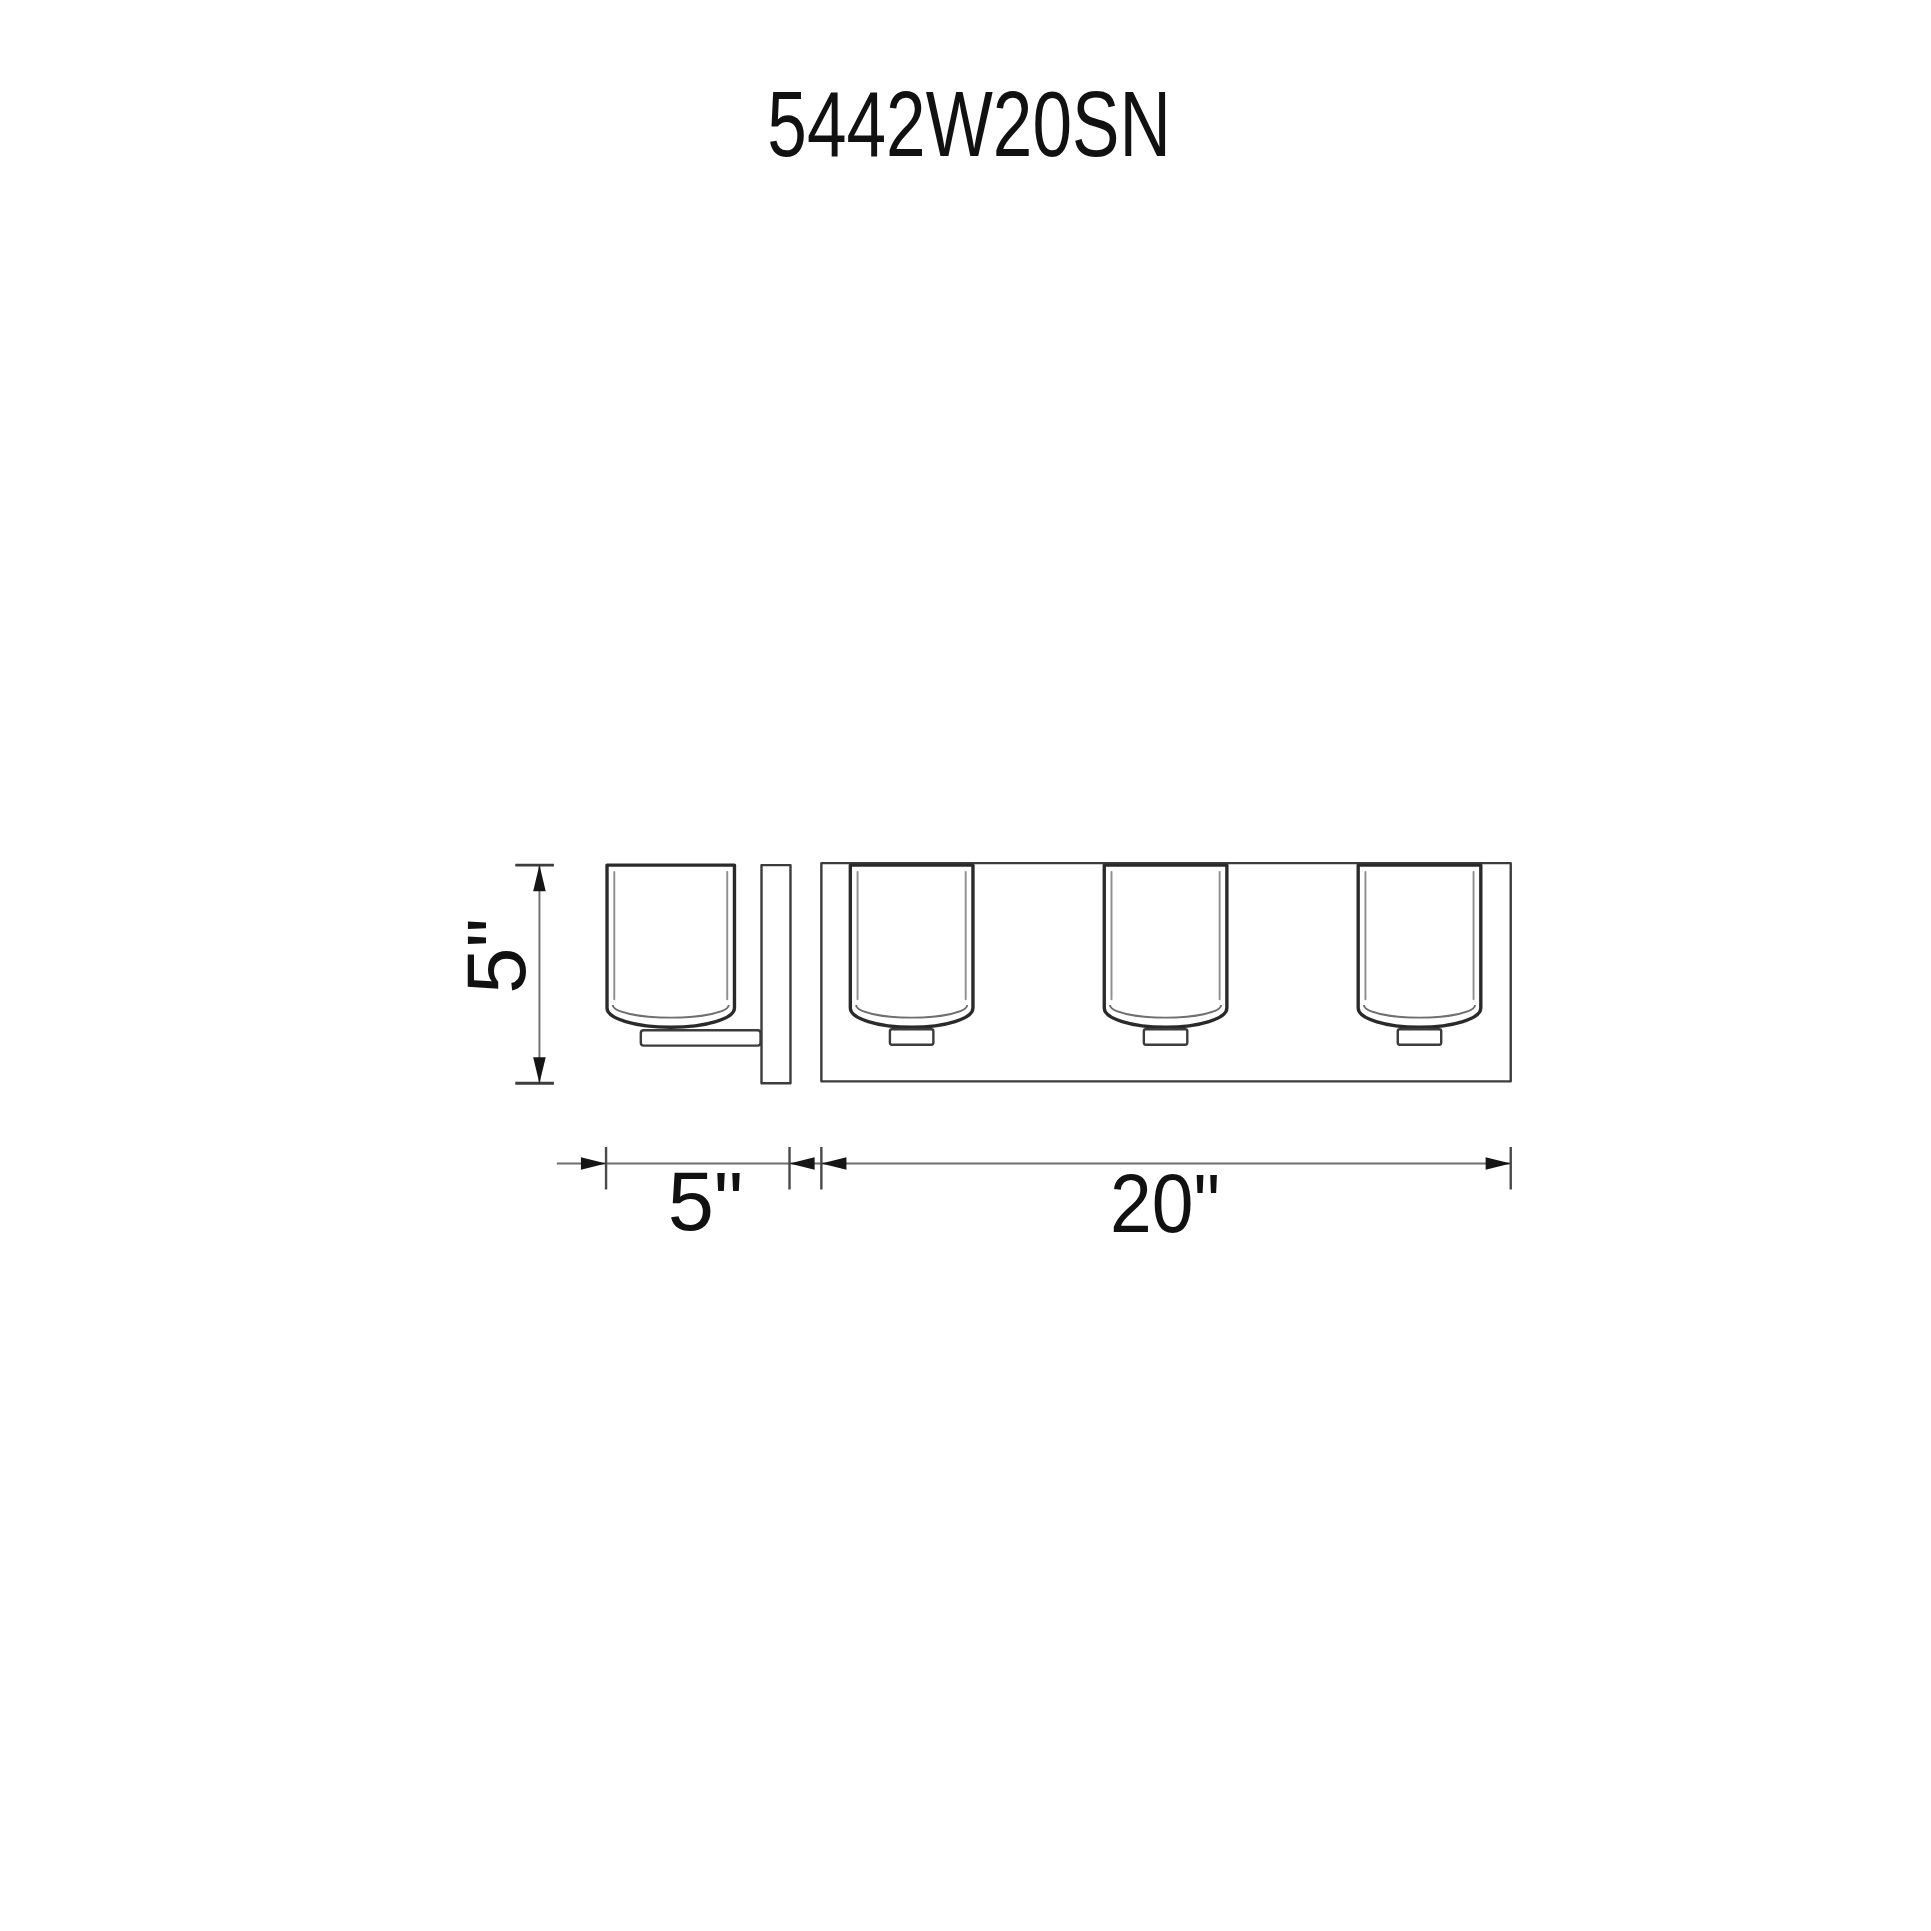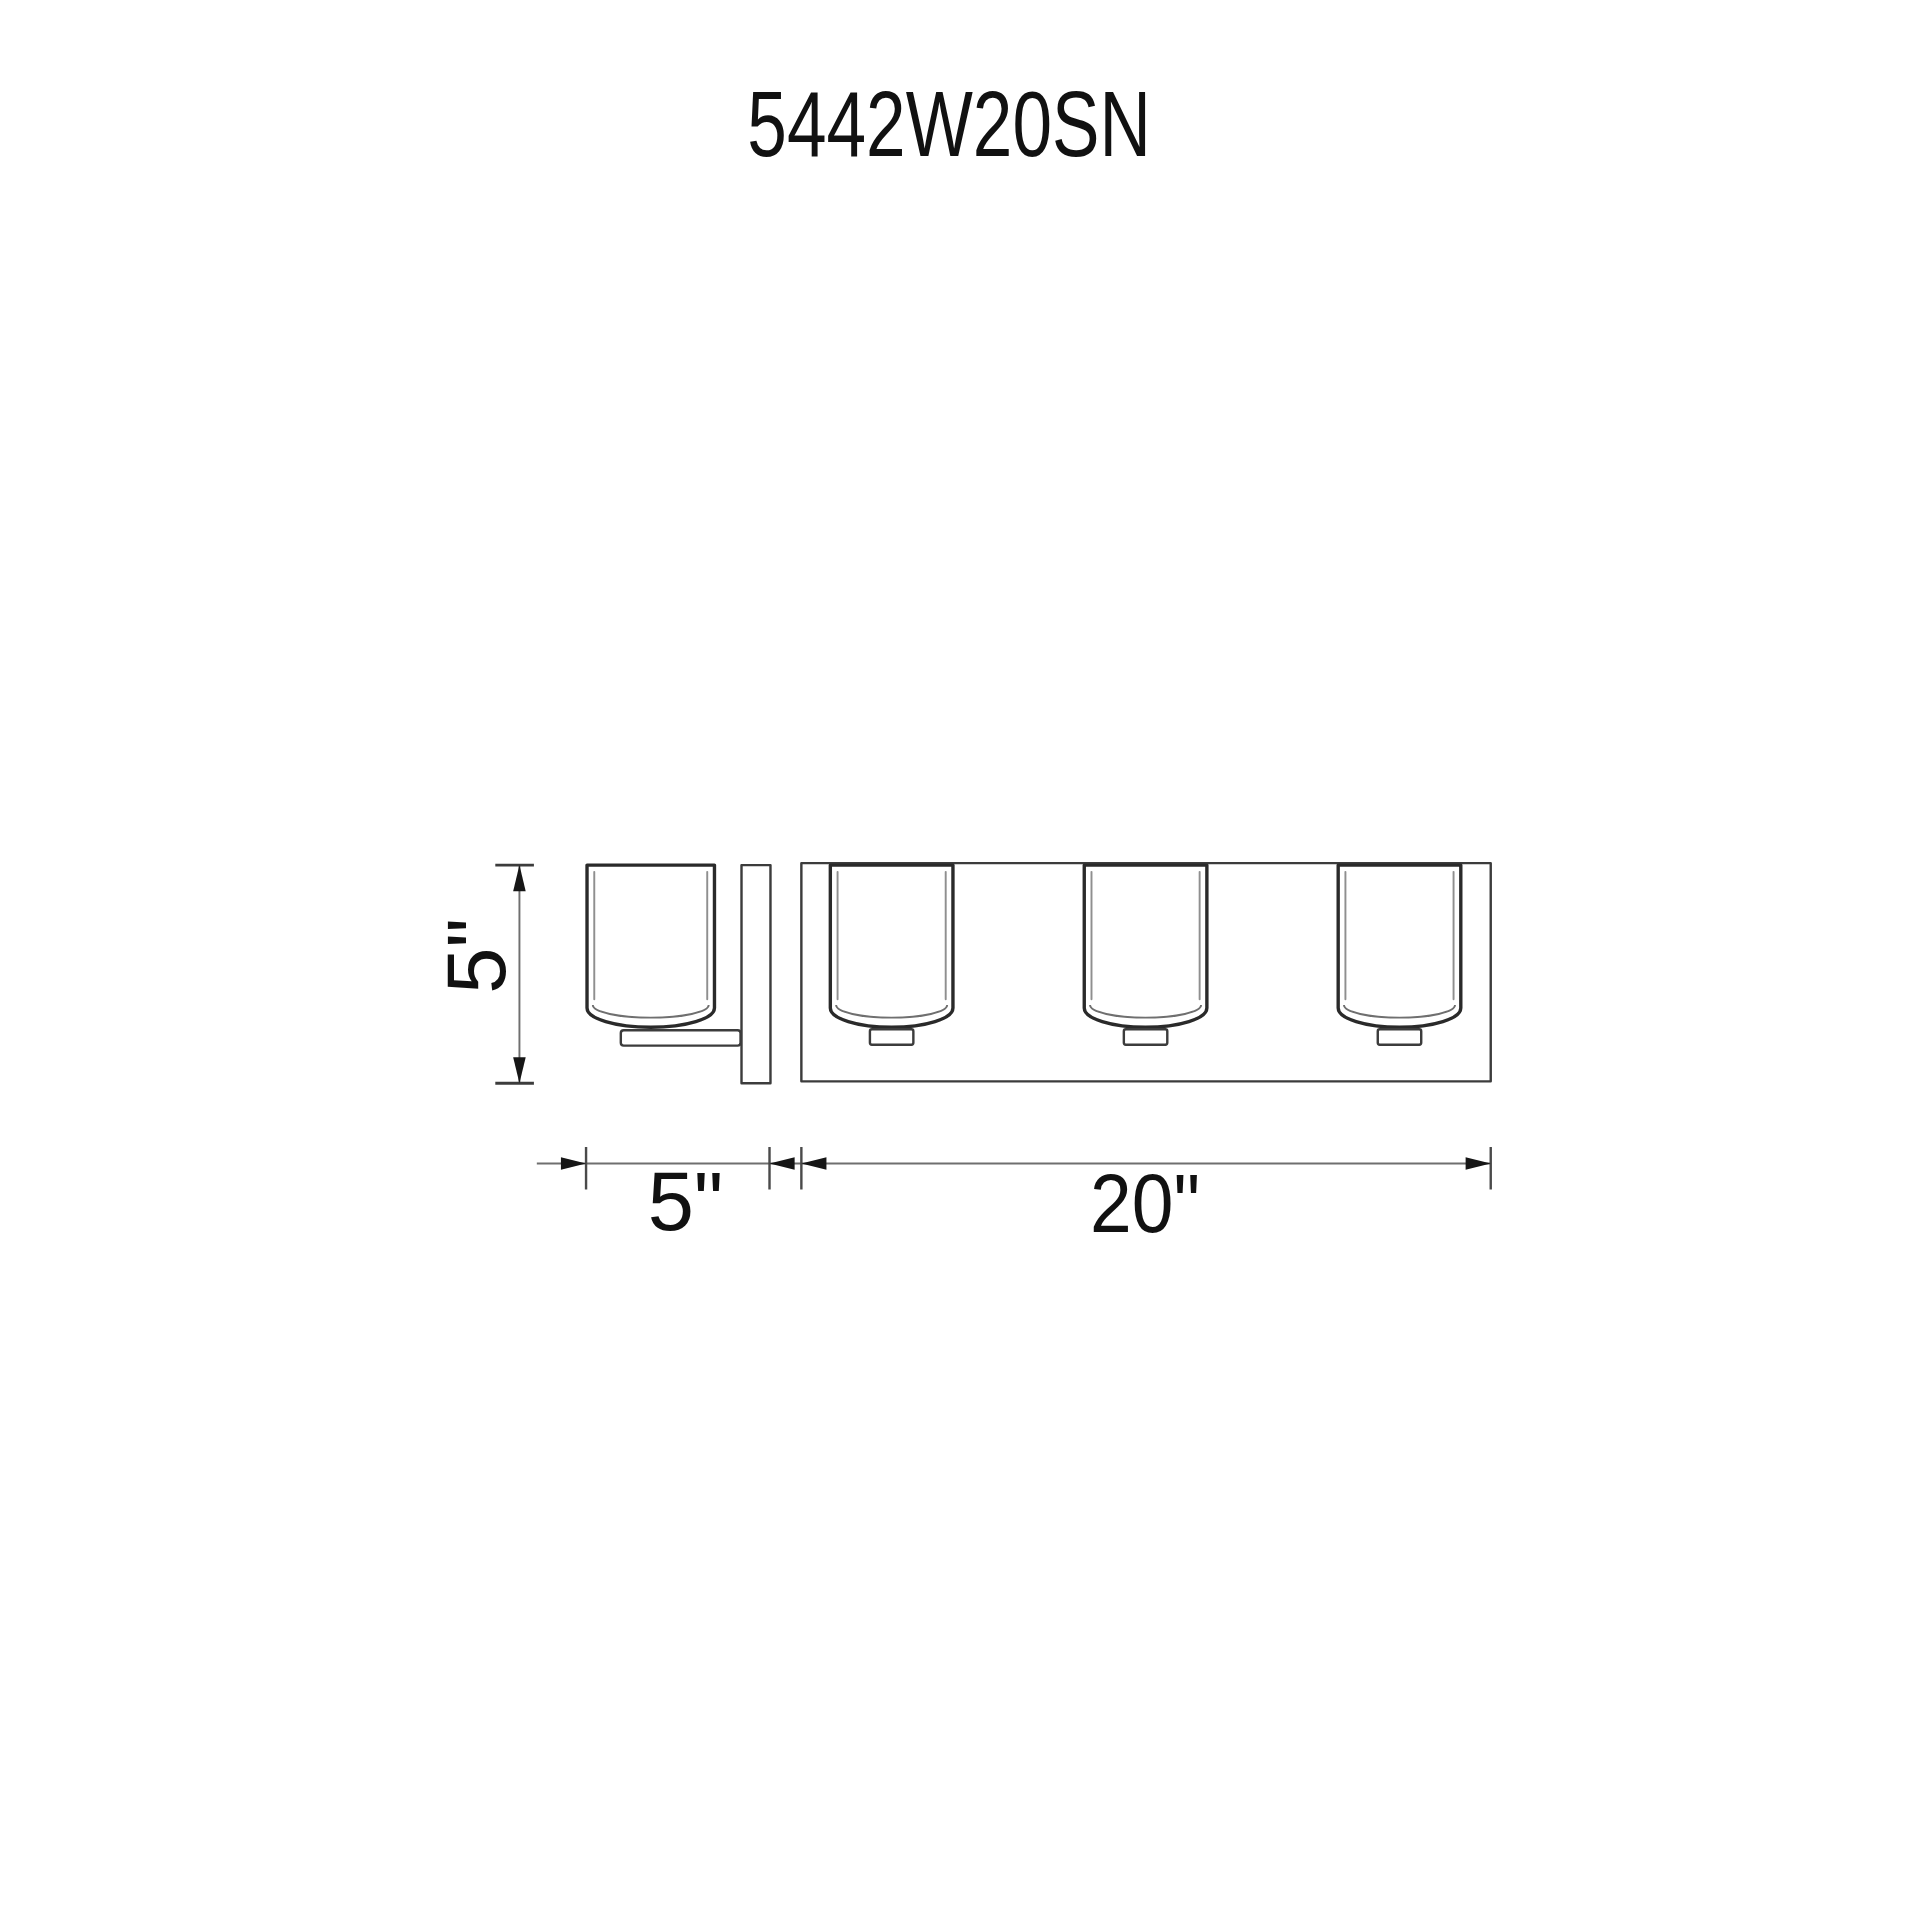--- a/index.html
+++ b/index.html
@@ -6,20 +6,21 @@
     margin: 0;
     padding: 0;
     background: #ffffff;
   }
   .canvas {
     position: relative;
     width: 1893px;
     height: 1931px;
     background: #ffffff;
     overflow: hidden;
+    margin-left: 20px;
   }
   svg {
     display: block;
     width: 1931px;
     height: 1931px;
   }
   svg text {
     font-family: "Liberation Sans", sans-serif;
     fill: #111111;
   }

